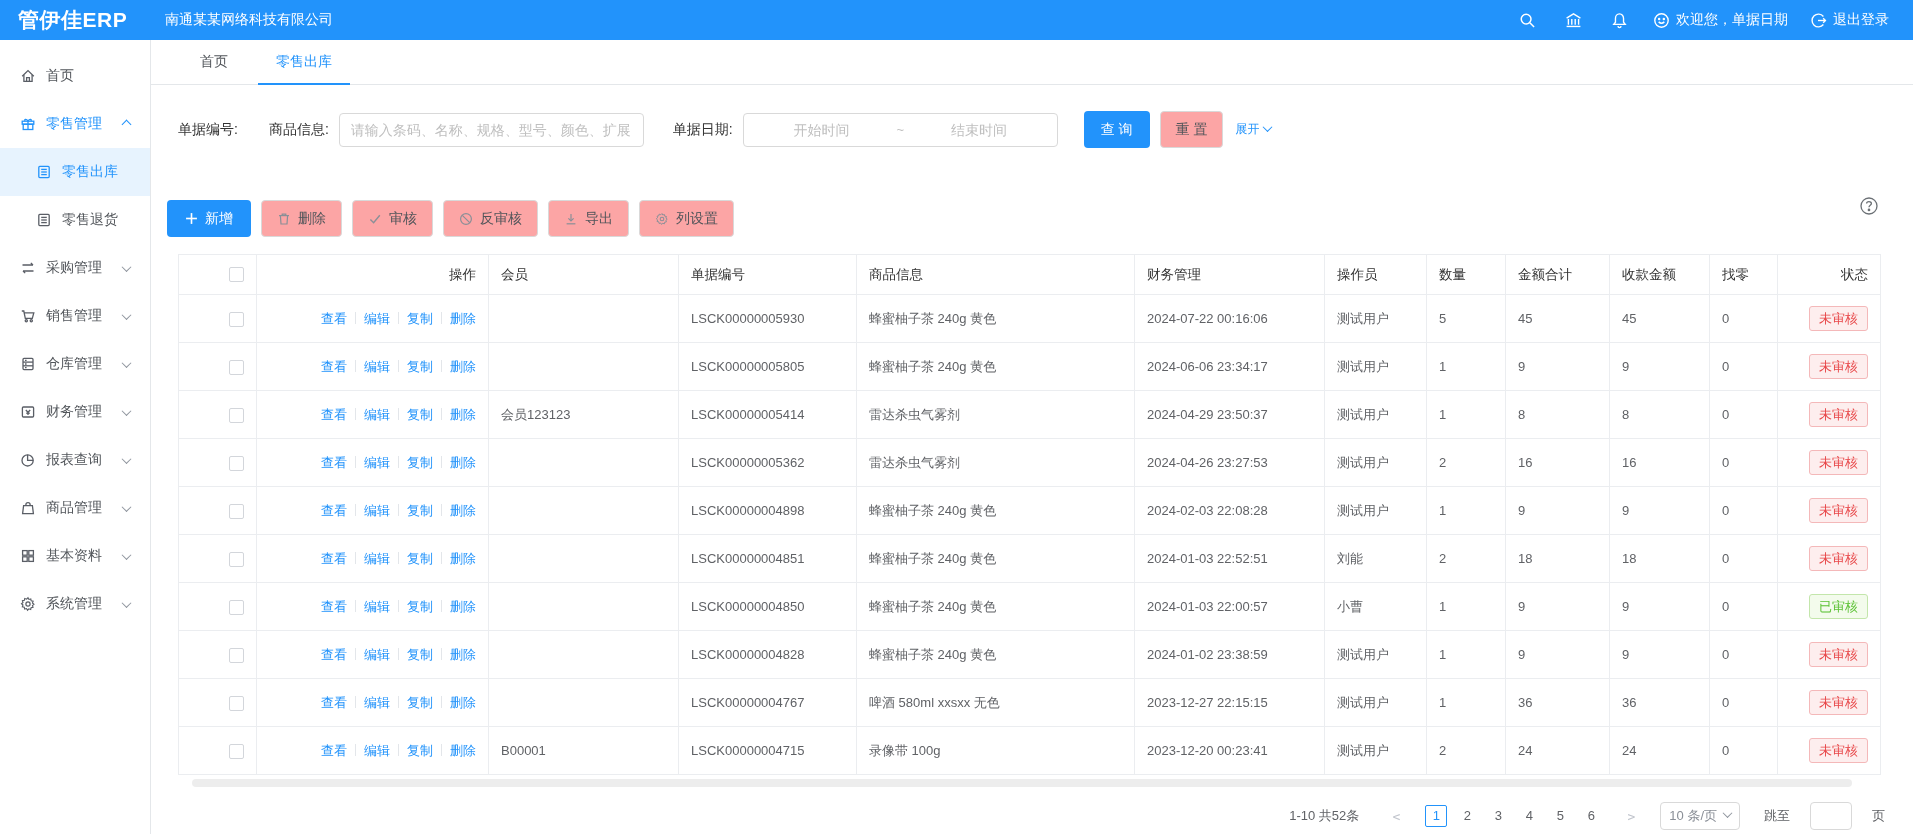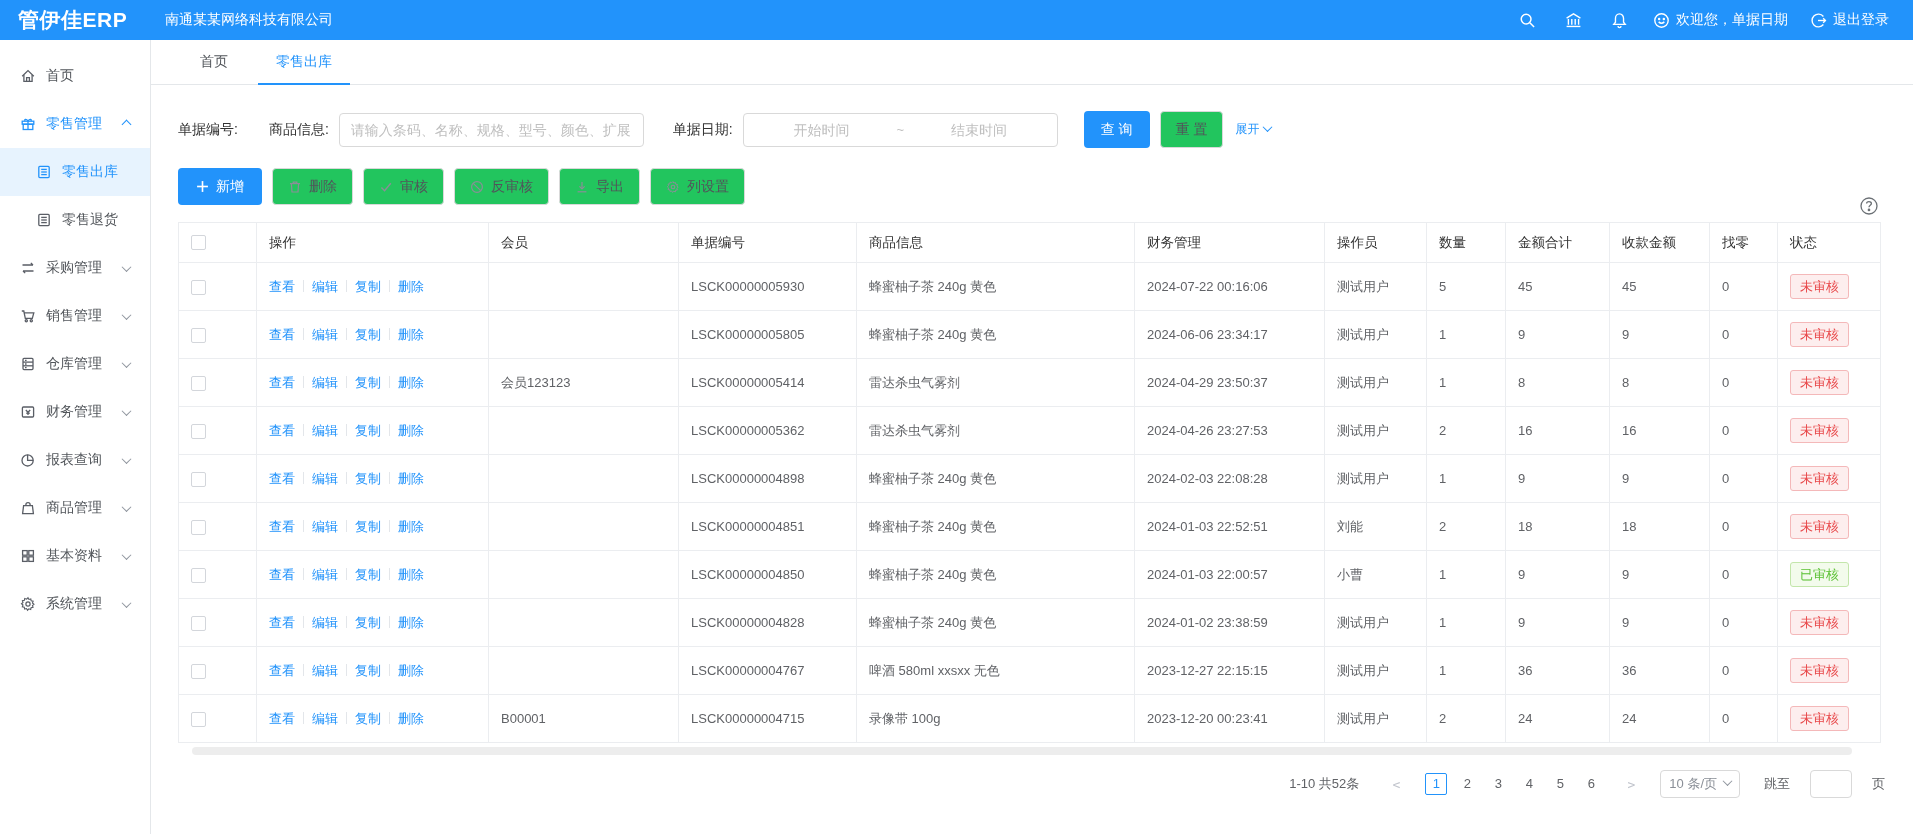--- a/index.html
+++ b/index.html
@@ -51,44 +51,44 @@
   .txt-input::placeholder{color:#bfbfbf;}
   .inp-order{width:315px;}
   .inp-product{width:305px; margin-right:29px;}
   .inp-order-wrap{margin-right:21px;}
   .date-range{width:315px; height:34px; border:1px solid #d9d9d9; border-radius:4px; display:flex; align-items:center; justify-content:center; gap:20px; margin-right:26px;}
   .date-part{border:none; width:110px; text-align:center; font-size:14px; color:#333; outline:none; font-family:inherit;}
   .date-part::placeholder{color:#bfbfbf;}
   .date-sep{color:#bfbfbf; font-size:13px;}
   .btn{height:37px; border-radius:4px; font-size:14px; display:inline-flex; align-items:center; justify-content:center; cursor:pointer; border:1px solid transparent; font-family:inherit; white-space:nowrap;}
   .btn-primary{background:var(--primary); color:#fff; padding:0 16px;}
-  .btn-plain{background:#22c55e; color:#51555a; border-color:#d9d9d9; padding:0 15px;}
+  .btn-plain{background:#fca5a5; color:#51555a; border-color:#d9d9d9; padding:0 15px;}
   .btn-query{margin-right:10px;}
   .btn-reset{margin-right:12px;}
   .expand-link{color:var(--primary); font-size:12px; display:flex; align-items:center; gap:5px; cursor:pointer;}
   .expand-link .caret{border-color:var(--primary); margin:0 0 3px 0;}
 
   
-  .toolbar{display:flex; align-items:center; gap:10px; padding-left:27px; flex:0 0 auto;}
+  .toolbar{display:flex; align-items:center; gap:10px; padding-left:16px; flex:0 0 auto;margin-top:32px;}
   .tbtn{gap:7px;}
   .tbtn .b-icon{display:flex; color:#8a8f97;}
   .btn-add{padding:0 17px; gap:7px;}
   .help-float{position:absolute; right:34px; top:156px; color:#6b7075; cursor:pointer;}
 
   
   .table-wrap{margin:17px 0 0 27px; width:1702px;}
   table{border-collapse:collapse; table-layout:fixed; width:1702px; font-size:13px; color:#606266;}
   th,td{border:1px solid #ebedf0; padding:0 12px; overflow:hidden; white-space:nowrap; text-overflow:ellipsis;}
   th{height:40px; font-weight:400; color:#333; font-size:13.5px; text-align:left; background:#fff;}
   td{height:48px;}
   .col-check{width:78px;} .col-actions{width:232px;} .col-member{width:190px;}
   .col-order{width:178px;} .col-product{width:278px;} .col-date{width:190px;}
   .col-operator{width:102px;} .col-qty{width:79px;} .col-total{width:104px;}
   .col-received{width:100px;} .col-change{width:68px;} .col-status{width:103px;}
-  .center{text-align:left;}
+  .center{text-align:right;}
   .checkbox{display:inline-block; width:15px; height:15px; border:1px solid #d3d6db; border-radius:2px; background:#fff; vertical-align:middle; cursor:pointer;}
   .act{color:var(--primary); cursor:pointer; text-decoration:none;}
   .act-sep{display:inline-block; width:1px; height:12px; background:#e3e6ea; margin:0 8px; vertical-align:-1px;}
   .badge{display:inline-block; font-size:13px; line-height:1; padding:5px 9px; border-radius:3px;}
   .badge.danger{color:var(--danger); background:#fdeeee; border:1px solid #f4b8b9;}
   .badge.success{color:var(--success); background:#f3fbec; border:1px solid #c3e6ab;}
   .h-scrollbar{height:8px; width:1660px; background:#ededed; border-radius:4px; margin:4px 0 0 14px;}
 
   
   .pagination{display:flex; align-items:center; justify-content:flex-end; gap:20px; margin:15px 28px 0 0; font-size:13px; color:#606266;}

